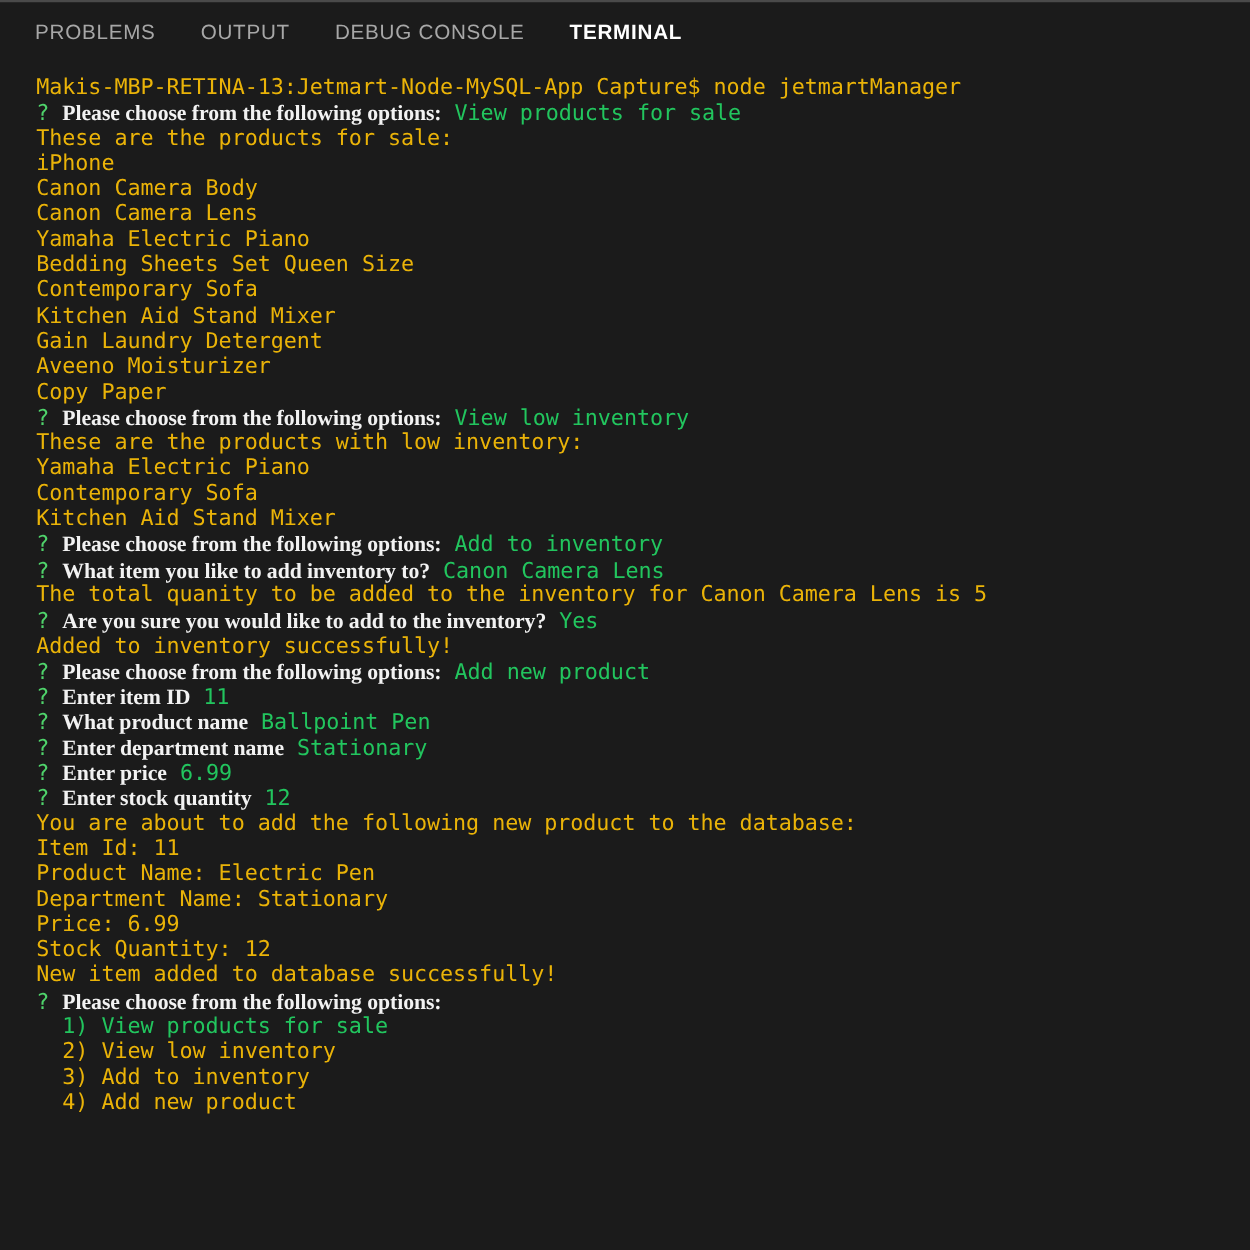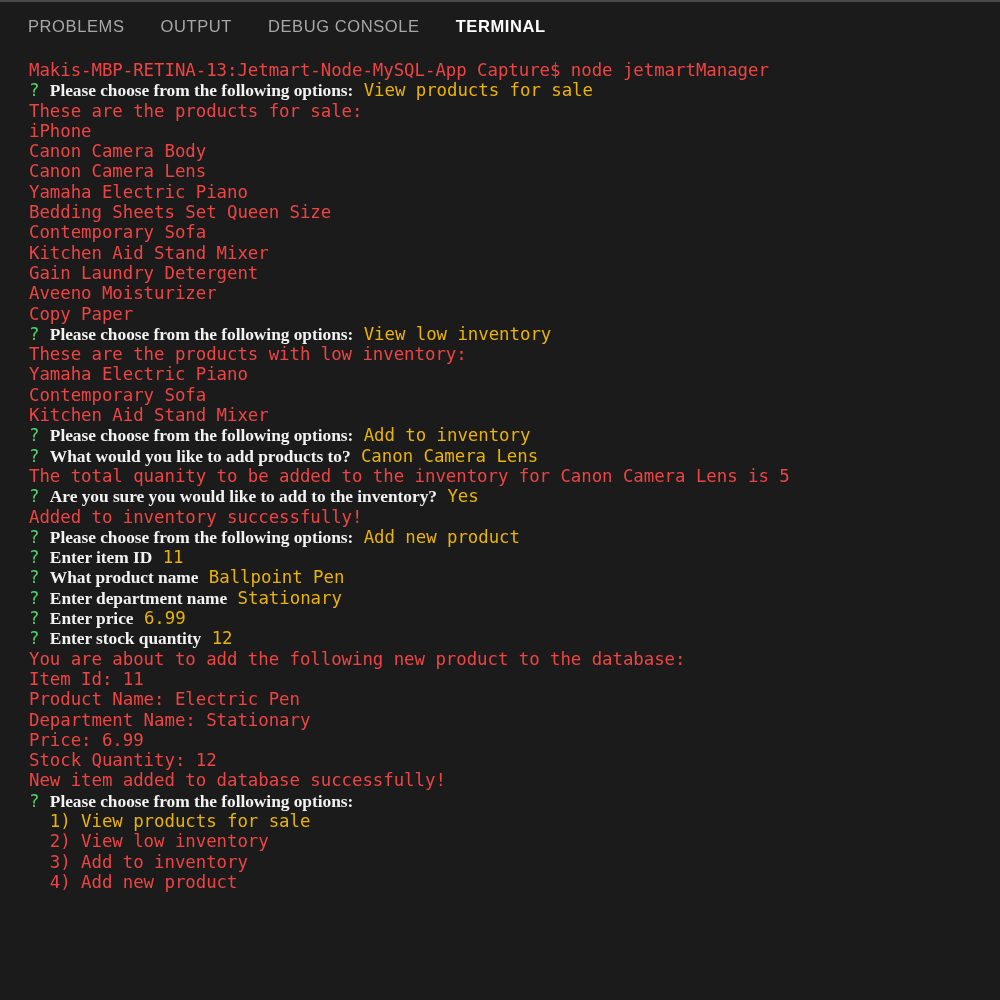--- a/index.html
+++ b/index.html
@@ -80,22 +80,22 @@
     white-space: pre;
     color: #e4e4e4;
     letter-spacing: -0.05px;
   }
   .q { color: #4fd36b; }          
   .prompt {
     color: #f2f2f2;
     font-weight: bold;
     font-family: Liberation Serif, serif;
   }
-  .ans { color: #eab308; }        
-  .plain { color: #ef4444; }
+  .ans { color: #22c55e; }        
+  .plain { color: #eab308; }
 </style>
 </head>
 <body>
 
 <div id="app">
 
   <div class="panel-divider"></div>
 
   <div class="tabbar" id="tabbar">
       <div class="tab">PROBLEMS</div>
@@ -117,21 +117,21 @@
       <div class="line"><span class="plain">Kitchen Aid Stand Mixer</span></div>
       <div class="line"><span class="plain">Gain Laundry Detergent</span></div>
       <div class="line"><span class="plain">Aveeno Moisturizer</span></div>
       <div class="line"><span class="plain">Copy Paper</span></div>
       <div class="line"><span class="q">?</span><span class="plain"> </span><span class="prompt">Please choose from the following options:</span><span class="plain"> </span><span class="ans">View low inventory</span></div>
       <div class="line"><span class="plain">These are the products with low inventory:</span></div>
       <div class="line"><span class="plain">Yamaha Electric Piano</span></div>
       <div class="line"><span class="plain">Contemporary Sofa</span></div>
       <div class="line"><span class="plain">Kitchen Aid Stand Mixer</span></div>
       <div class="line"><span class="q">?</span><span class="plain"> </span><span class="prompt">Please choose from the following options:</span><span class="plain"> </span><span class="ans">Add to inventory</span></div>
-      <div class="line"><span class="q">?</span><span class="plain"> </span><span class="prompt">What would you like to add products to?</span><span class="plain"> </span><span class="ans">Canon Camera Lens</span></div>
+      <div class="line"><span class="q">?</span><span class="plain"> </span><span class="prompt">What item you like to add inventory to?</span><span class="plain"> </span><span class="ans">Canon Camera Lens</span></div>
       <div class="line"><span class="plain">The total quanity to be added to the inventory for Canon Camera Lens is 5</span></div>
       <div class="line"><span class="q">?</span><span class="plain"> </span><span class="prompt">Are you sure you would like to add to the inventory?</span><span class="plain"> </span><span class="ans">Yes</span></div>
       <div class="line"><span class="plain">Added to inventory successfully!</span></div>
       <div class="line"><span class="q">?</span><span class="plain"> </span><span class="prompt">Please choose from the following options:</span><span class="plain"> </span><span class="ans">Add new product</span></div>
       <div class="line"><span class="q">?</span><span class="plain"> </span><span class="prompt">Enter item ID</span><span class="plain"> </span><span class="ans">11</span></div>
       <div class="line"><span class="q">?</span><span class="plain"> </span><span class="prompt">What product name</span><span class="plain"> </span><span class="ans">Ballpoint Pen</span></div>
       <div class="line"><span class="q">?</span><span class="plain"> </span><span class="prompt">Enter department name</span><span class="plain"> </span><span class="ans">Stationary</span></div>
       <div class="line"><span class="q">?</span><span class="plain"> </span><span class="prompt">Enter price</span><span class="plain"> </span><span class="ans">6.99</span></div>
       <div class="line"><span class="q">?</span><span class="plain"> </span><span class="prompt">Enter stock quantity</span><span class="plain"> </span><span class="ans">12</span></div>
       <div class="line"><span class="plain">You are about to add the following new product to the database:</span></div>

